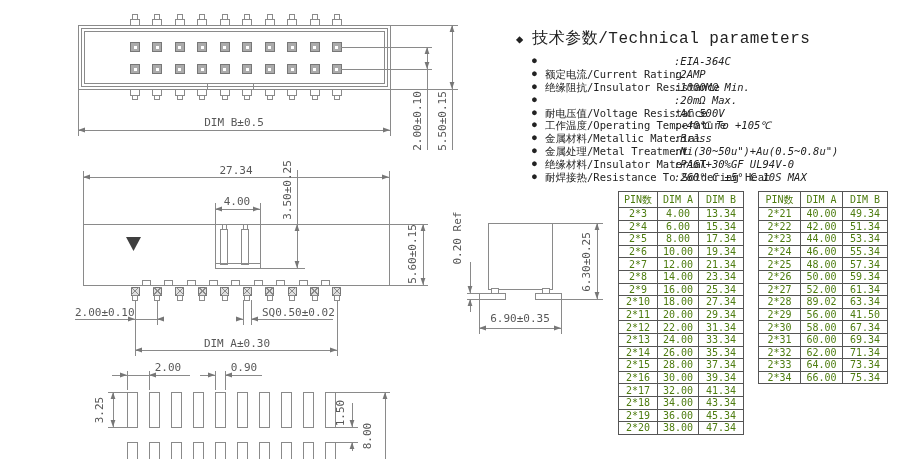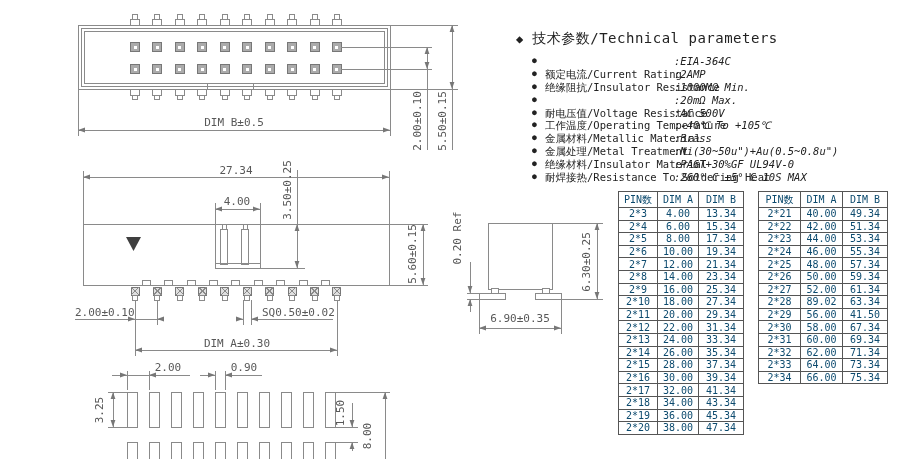--- a/index.html
+++ b/index.html
@@ -11,29 +11,29 @@
   .pin{fill:#ababab;stroke:#777;stroke-width:1;shape-rendering:crispEdges;}
   .pinc{fill:#fff;stroke:none;shape-rendering:crispEdges;}
   .pin2{fill:#e0e0e0;stroke:#777;stroke-width:1;shape-rendering:crispEdges;}
   .ar{fill:#777;stroke:none;}
   .tri{fill:#3f3f3f;stroke:none;}
   text.dim{font-family:"DejaVu Sans Mono",monospace;font-size:11px;fill:#585858;}
   
   .params{position:absolute;left:516px;top:30px;width:378px;color:#222;}
   .p-title-row{height:18px;line-height:16px;white-space:nowrap;}
   .diamond{font-size:12px;margin-right:9px;color:#222;}
-  .p-title{font-size:14px;letter-spacing:0.5px;}
+  .p-title{font-size:16px;letter-spacing:0.5px;font-family:Liberation Mono, monospace;}
   .p-list{list-style:none;margin:7px 0 0 0;padding:0;}
   .p-list li{position:relative;height:12.9px;white-space:nowrap;}
   .blt{position:absolute;left:16px;top:0;font-size:8px;line-height:12px;color:#222;}
   .p-label{position:absolute;left:29px;top:0;font-size:10.5px;line-height:12.9px;}
   .p-value{position:absolute;left:158px;top:0;font-size:10.5px;line-height:12.9px;font-style:italic;}
   
   .pin-table{position:absolute;border-collapse:collapse;table-layout:fixed;
-             font-family:"DejaVu Sans Mono",monospace;color:#0c4a6e;}
+             font-family:"DejaVu Sans Mono",monospace;color:#4d7c0f;}
   .pin-table th,.pin-table td{border:1px solid #555;text-align:center;
              padding:0;font-weight:normal;overflow:hidden;white-space:nowrap;}
   .pin-table th{height:15px;font-size:10px;}
   .pin-table td{height:11.6px;font-size:10px;}
   .t1{left:618px;top:191px;width:125px;}
   .t2{left:758px;top:191px;width:129px;}
 </style>
 </head>
 <body>
 

